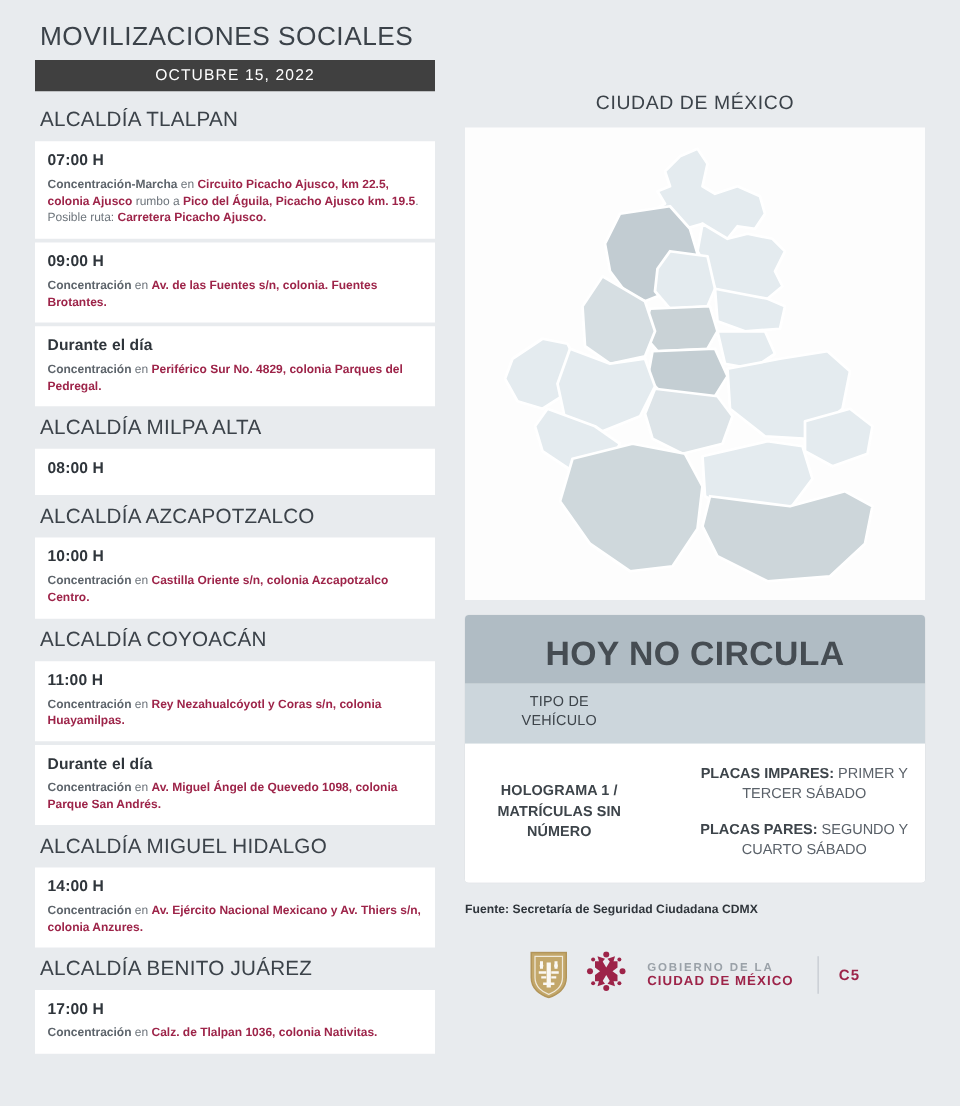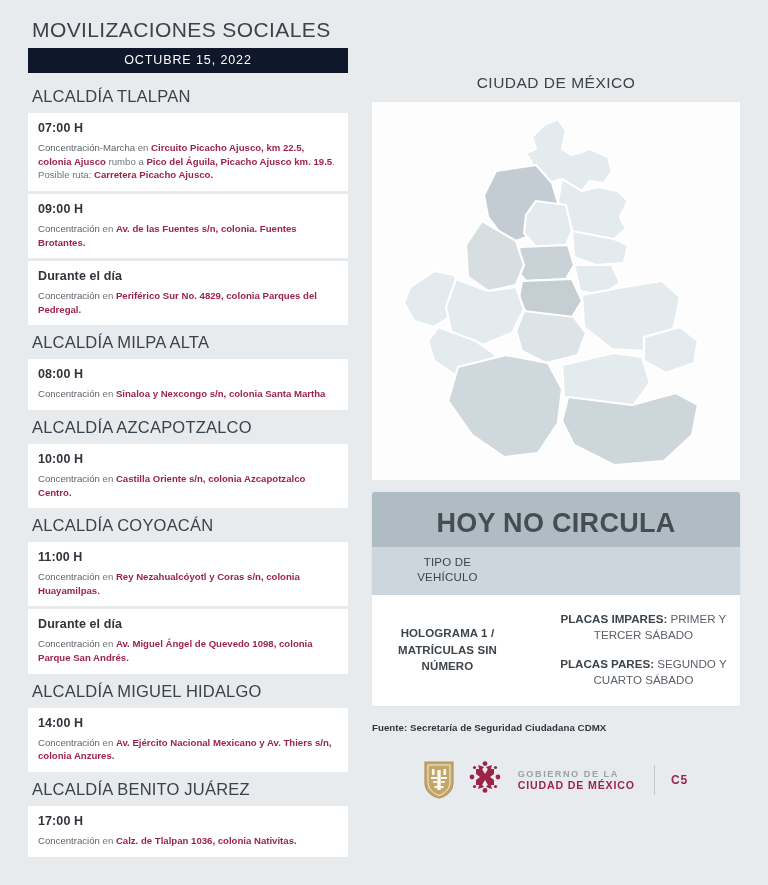--- a/index.html
+++ b/index.html
@@ -31,21 +31,21 @@
     font-size: 21px;
     letter-spacing: 0.4px;
     color: #3b4249;
     font-weight: 400;
     line-height: 1.15;
     padding-left: 4px;
     margin-bottom: 6px;
   }
 
   .date-band {
-    background: #0f172a;
+    background: #404040;
     color: #ffffff;
     text-align: center;
     font-size: 12.5px;
     letter-spacing: 0.9px;
     font-weight: 400;
     padding: 5px 0 6px 0;
     margin-bottom: 9px;
   }
 
   .borough-title {
@@ -71,21 +71,21 @@
   }
 
   .event-desc {
     font-size: 9.6px;
     line-height: 1.42;
     color: #9d2449;
     font-weight: bold;
   }
   .event-desc .plain {
     color: #5d646b;
-    font-weight: normal;
+    font-weight: bold;
   }
   .event-desc .soft {
     color: #6e757c;
     font-weight: normal;
   }
 
   
   .right-col {
     position: absolute;
     left: 372px;
@@ -241,21 +241,20 @@
           <div class="event-time">09:00 H</div>
           <div class="event-desc"><span class="plain">Concentración</span><span class="soft"> en </span><span>Av. de las Fuentes s/n, colonia. Fuentes Brotantes.</span></div>
         </div>
         <div class="event-card">
           <div class="event-time">Durante el día</div>
           <div class="event-desc"><span class="plain">Concentración</span><span class="soft"> en </span><span>Periférico Sur No. 4829, colonia Parques del Pedregal.</span></div>
         </div>
         <div class="borough-title">ALCALDÍA MILPA ALTA</div>
         <div class="event-card">
           <div class="event-time">08:00 H</div>
-          <div class="event-desc"><span class="plain">Concentración</span><span class="soft"> en </span><span>Sinaloa y Nexcongo s/n, colonia Santa Martha</span></div>
         </div>
         <div class="borough-title">ALCALDÍA AZCAPOTZALCO</div>
         <div class="event-card">
           <div class="event-time">10:00 H</div>
           <div class="event-desc"><span class="plain">Concentración</span><span class="soft"> en </span><span>Castilla Oriente s/n, colonia Azcapotzalco Centro.</span></div>
         </div>
         <div class="borough-title">ALCALDÍA COYOACÁN</div>
         <div class="event-card">
           <div class="event-time">11:00 H</div>
           <div class="event-desc"><span class="plain">Concentración</span><span class="soft"> en </span><span>Rey Nezahualcóyotl y Coras s/n, colonia Huayamilpas.</span></div>

